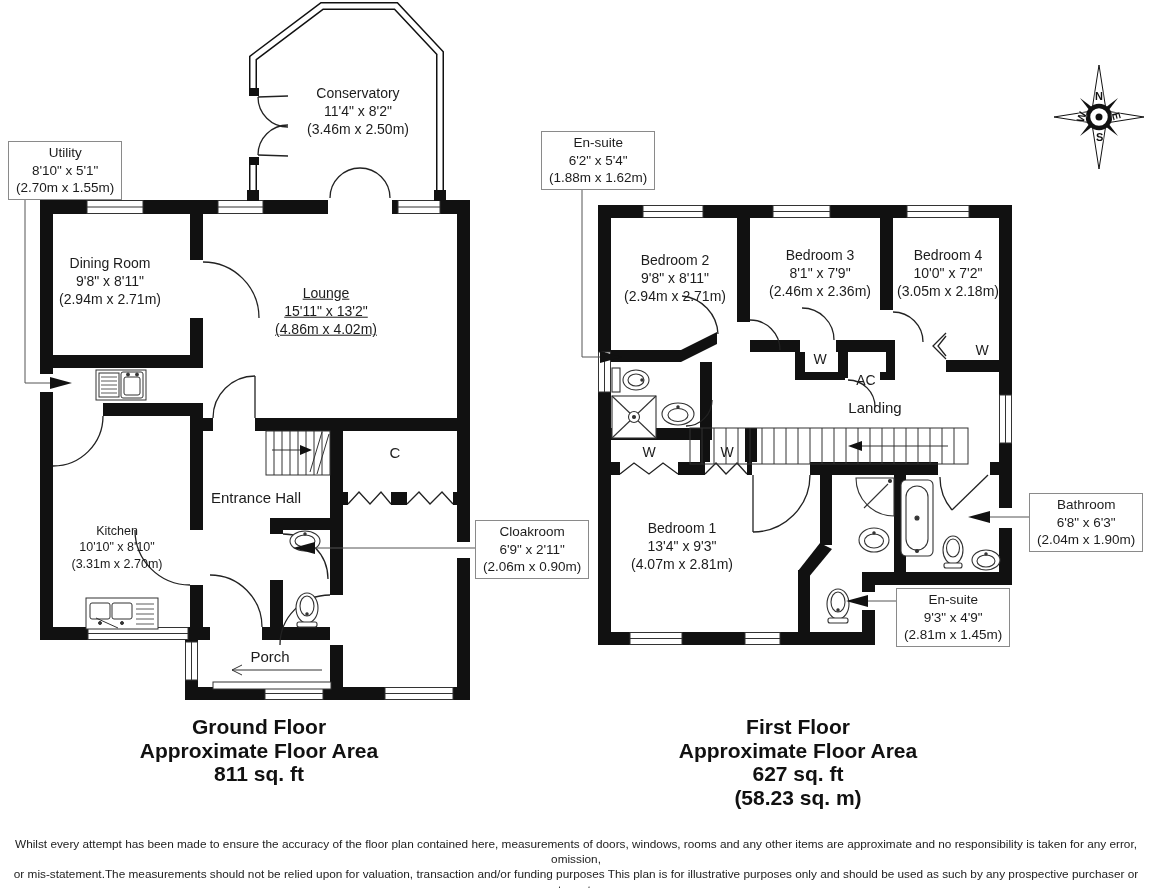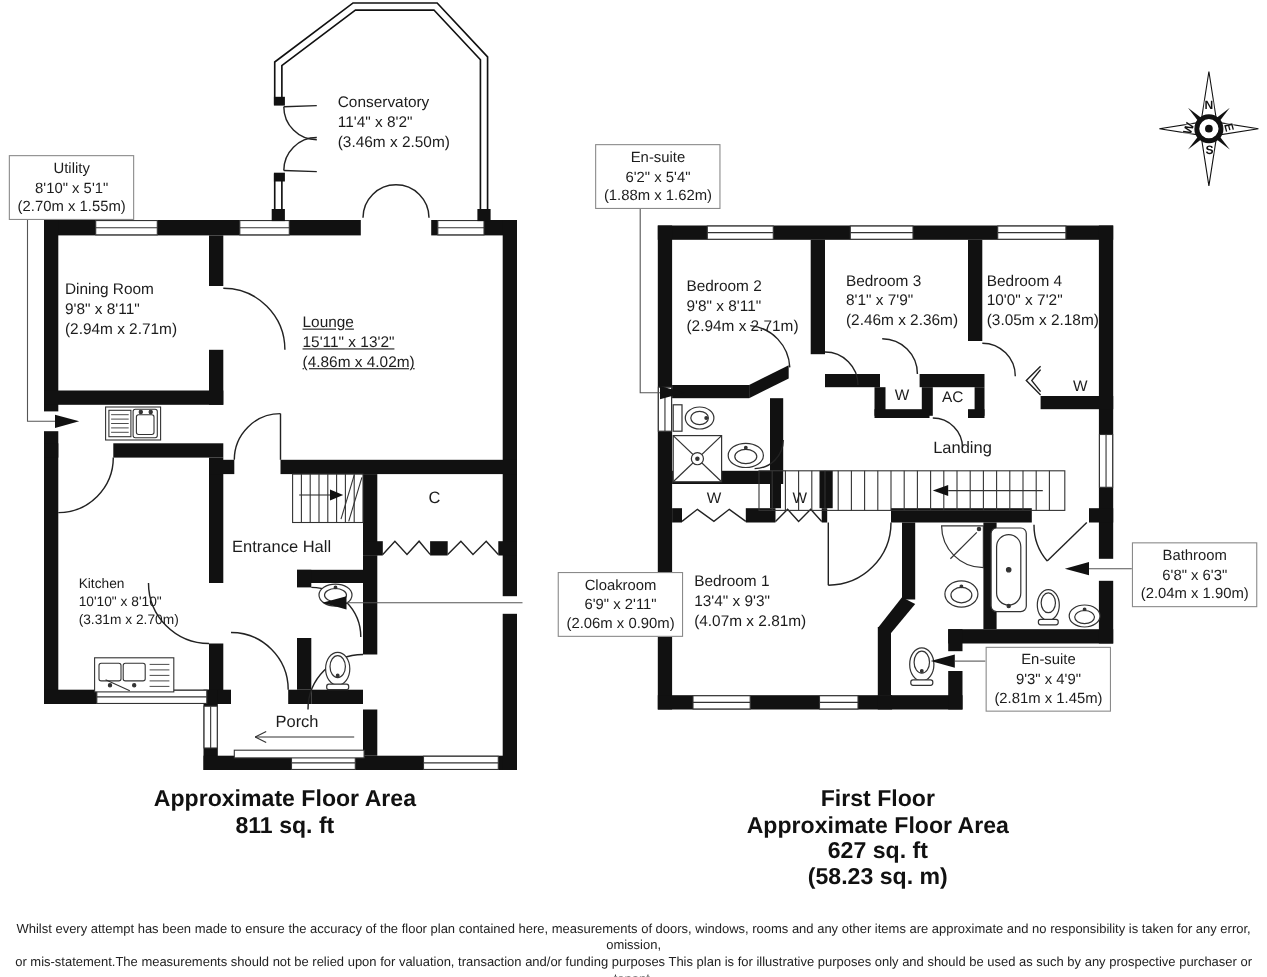--- a/index.html
+++ b/index.html
@@ -1,19 +1,19 @@
 <!DOCTYPE html>
 <html><head>
 <meta charset="utf-8">
 <style>
   html,body{margin:0;padding:0;background:#fff;}
   .page{position:relative;width:1152px;height:888px;background:#fff;overflow:hidden;
         font-family:"Liberation Sans",sans-serif;color:#1c1c1c;}
   .plan-svg{position:absolute;left:0;top:0;}
-  .room-label{position:absolute;transform:translate(-50%,-50%);text-align:left;
+  .room-label{position:absolute;transform:translate(-50%,-50%);text-align:center;
               font-size:14px;line-height:1.3;white-space:nowrap;color:#1c1c1c;}
   .room-label.small{font-size:12.5px;}
   .room-label.single{font-size:15px;}
   .closet-label{position:absolute;transform:translate(-50%,-50%);font-size:14px;color:#1c1c1c;white-space:nowrap;}
   .callout{position:absolute;background:#fff;border:1px solid #8a8a8a;padding:2px 7px;
            text-align:center;font-size:13.5px;line-height:1.3;white-space:nowrap;z-index:5;}
   .floor-caption{position:absolute;transform:translateX(-50%);text-align:center;
                  font-size:21px;font-weight:bold;line-height:23.5px;color:#111;white-space:nowrap;}
   .disclaimer{position:absolute;left:0;top:837px;width:1152px;text-align:center;
               font-size:11.8px;line-height:15.2px;color:#222;}
@@ -409,28 +409,28 @@
   <div class="room-label" style="left:948px;top:273px;">
     <div>Bedroom 4</div>
     <div>10'0" x 7'2"</div>
     <div>(3.05m x 2.18m)</div>
   </div>
   <div class="room-label single" style="left:875px;top:408px;">Landing</div>
   <div class="closet-label" style="left:649px;top:452px;">W</div>
   <div class="closet-label" style="left:727px;top:452px;">W</div>
   <div class="closet-label" style="left:820px;top:359px;">W</div>
   <div class="closet-label" style="left:982px;top:350px;">W</div>
-  <div class="closet-label" style="left:866px;top:360px;">AC</div>
+  <div class="closet-label" style="left:866px;top:380px;">AC</div>
 
   <div class="callout" style="left:8px;top:141px;">
     <div>Utility</div>
     <div>8'10" x 5'1"</div>
     <div>(2.70m x 1.55m)</div>
   </div>
-  <div class="callout" style="left:475px;top:520px;margin-left:32px;">
+  <div class="callout" style="left:475px;top:520px;">
     <div>Cloakroom</div>
     <div>6'9" x 2'11"</div>
     <div>(2.06m x 0.90m)</div>
   </div>
   <div class="callout" style="left:541px;top:131px;">
     <div>En-suite</div>
     <div>6'2" x 5'4"</div>
     <div>(1.88m x 1.62m)</div>
   </div>
   <div class="callout" style="left:1029px;top:493px;">
@@ -438,20 +438,21 @@
     <div>6'8" x 6'3"</div>
     <div>(2.04m x 1.90m)</div>
   </div>
   <div class="callout" style="left:896px;top:588px;">
     <div>En-suite</div>
     <div>9'3" x 4'9"</div>
     <div>(2.81m x 1.45m)</div>
   </div>
 
   <div class="floor-caption" style="left:259px;top:715px;">
+    <div>Ground Floor</div>
     <div>Approximate Floor Area</div>
     <div>811 sq. ft</div>
   </div>
   <div class="floor-caption" style="left:798px;top:715px;">
     <div>First Floor</div>
     <div>Approximate Floor Area</div>
     <div>627 sq. ft</div>
     <div>(58.23 sq. m)</div>
   </div>
 

